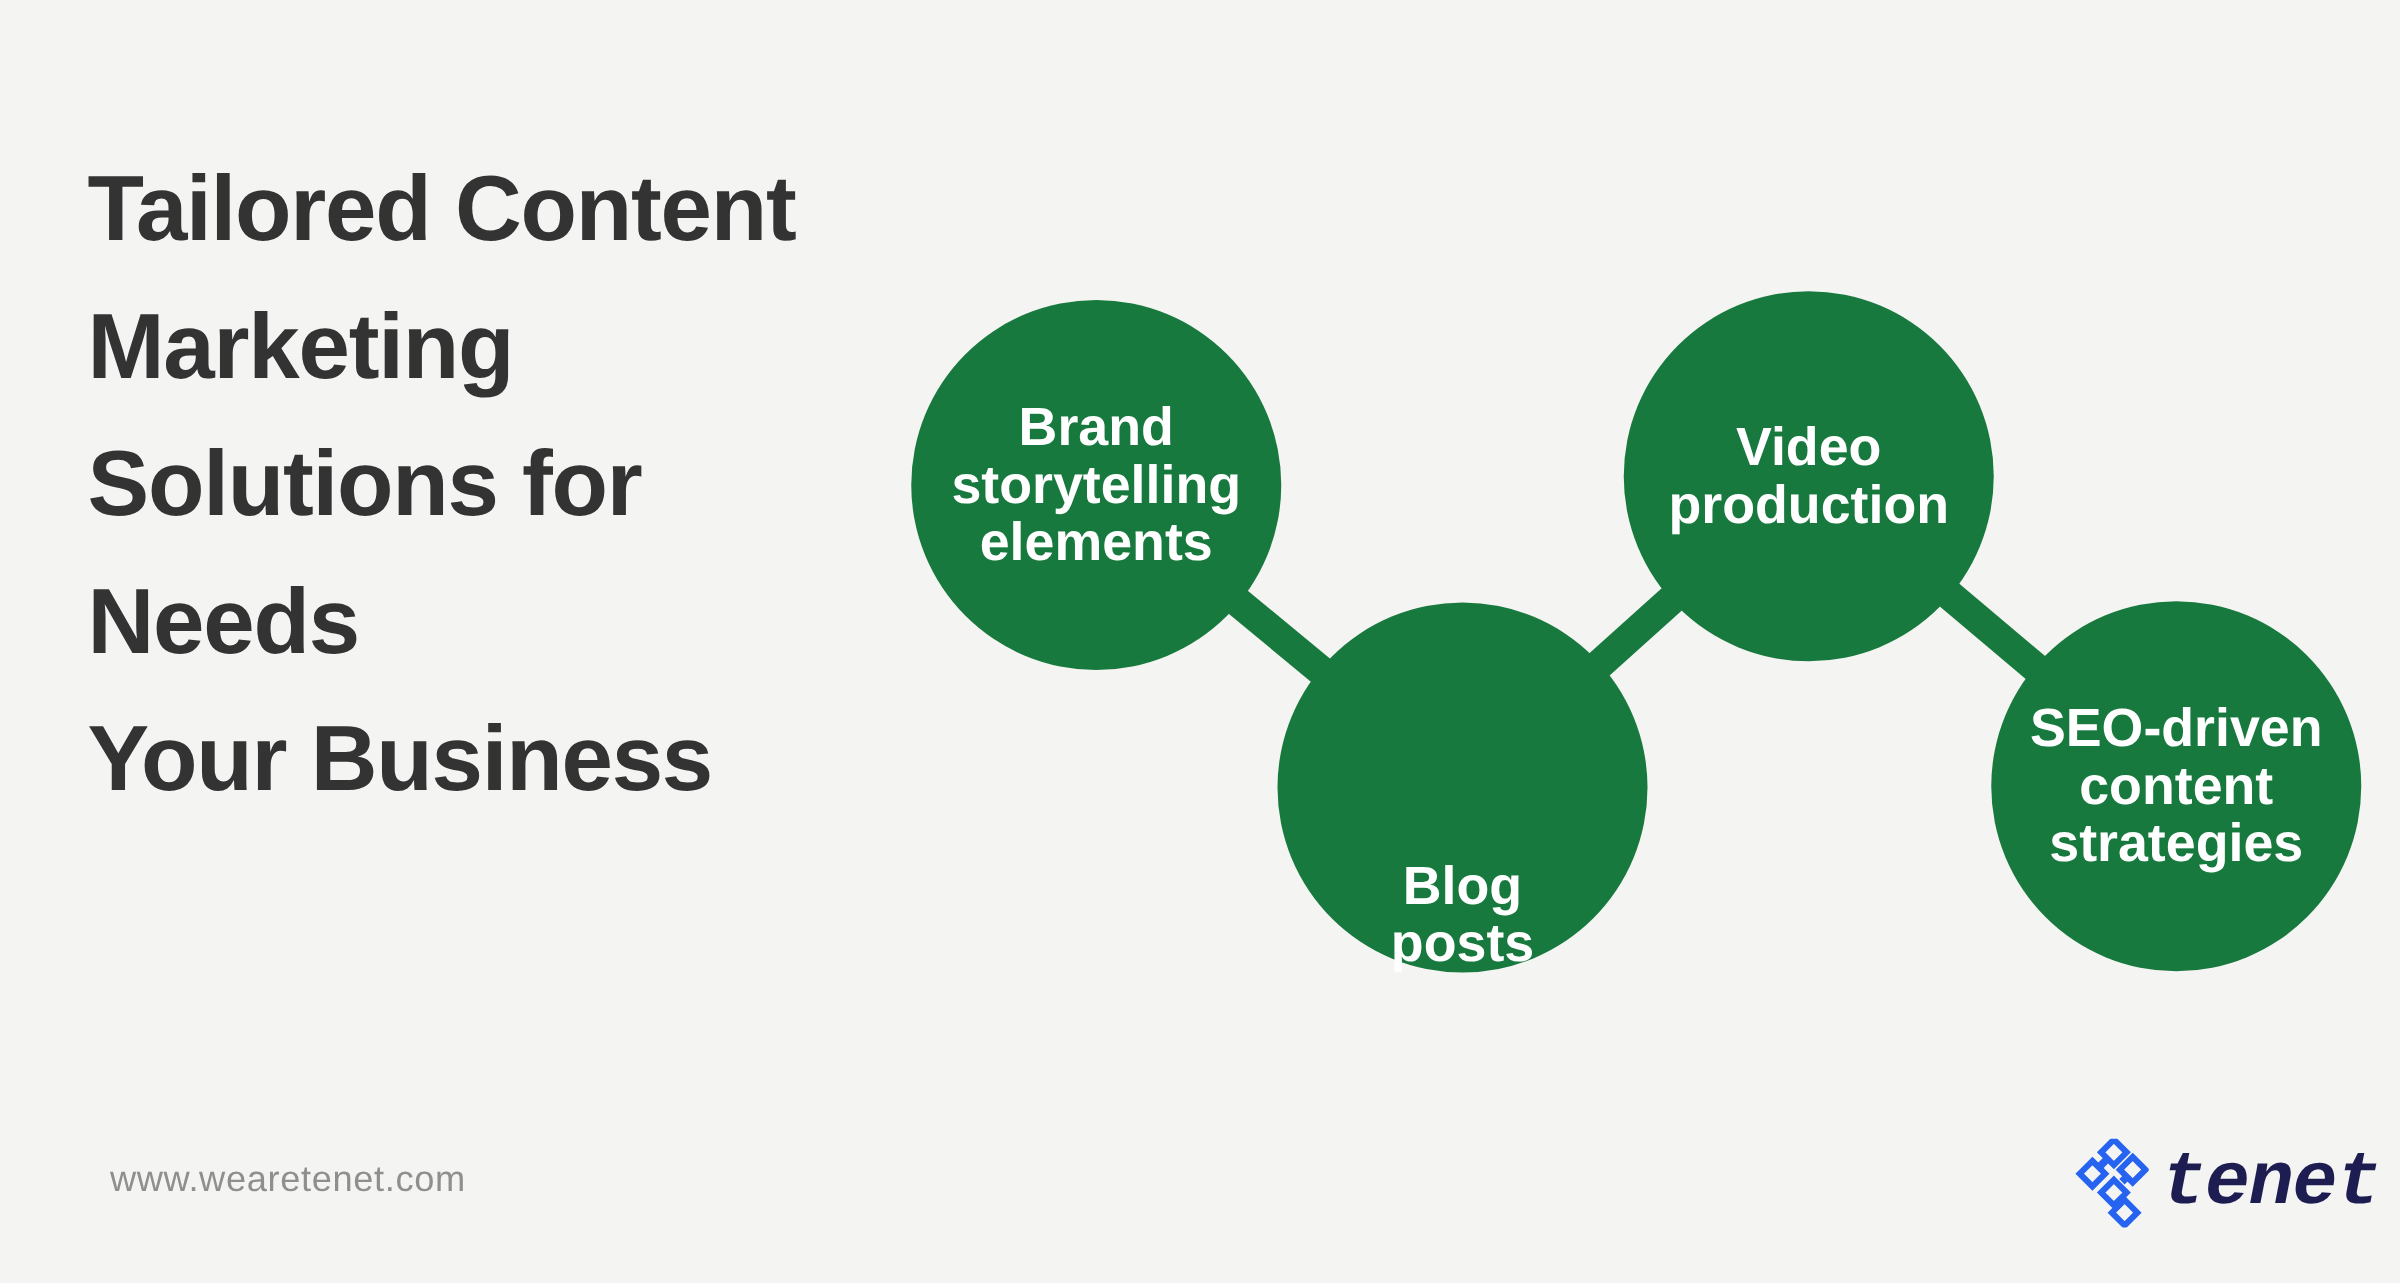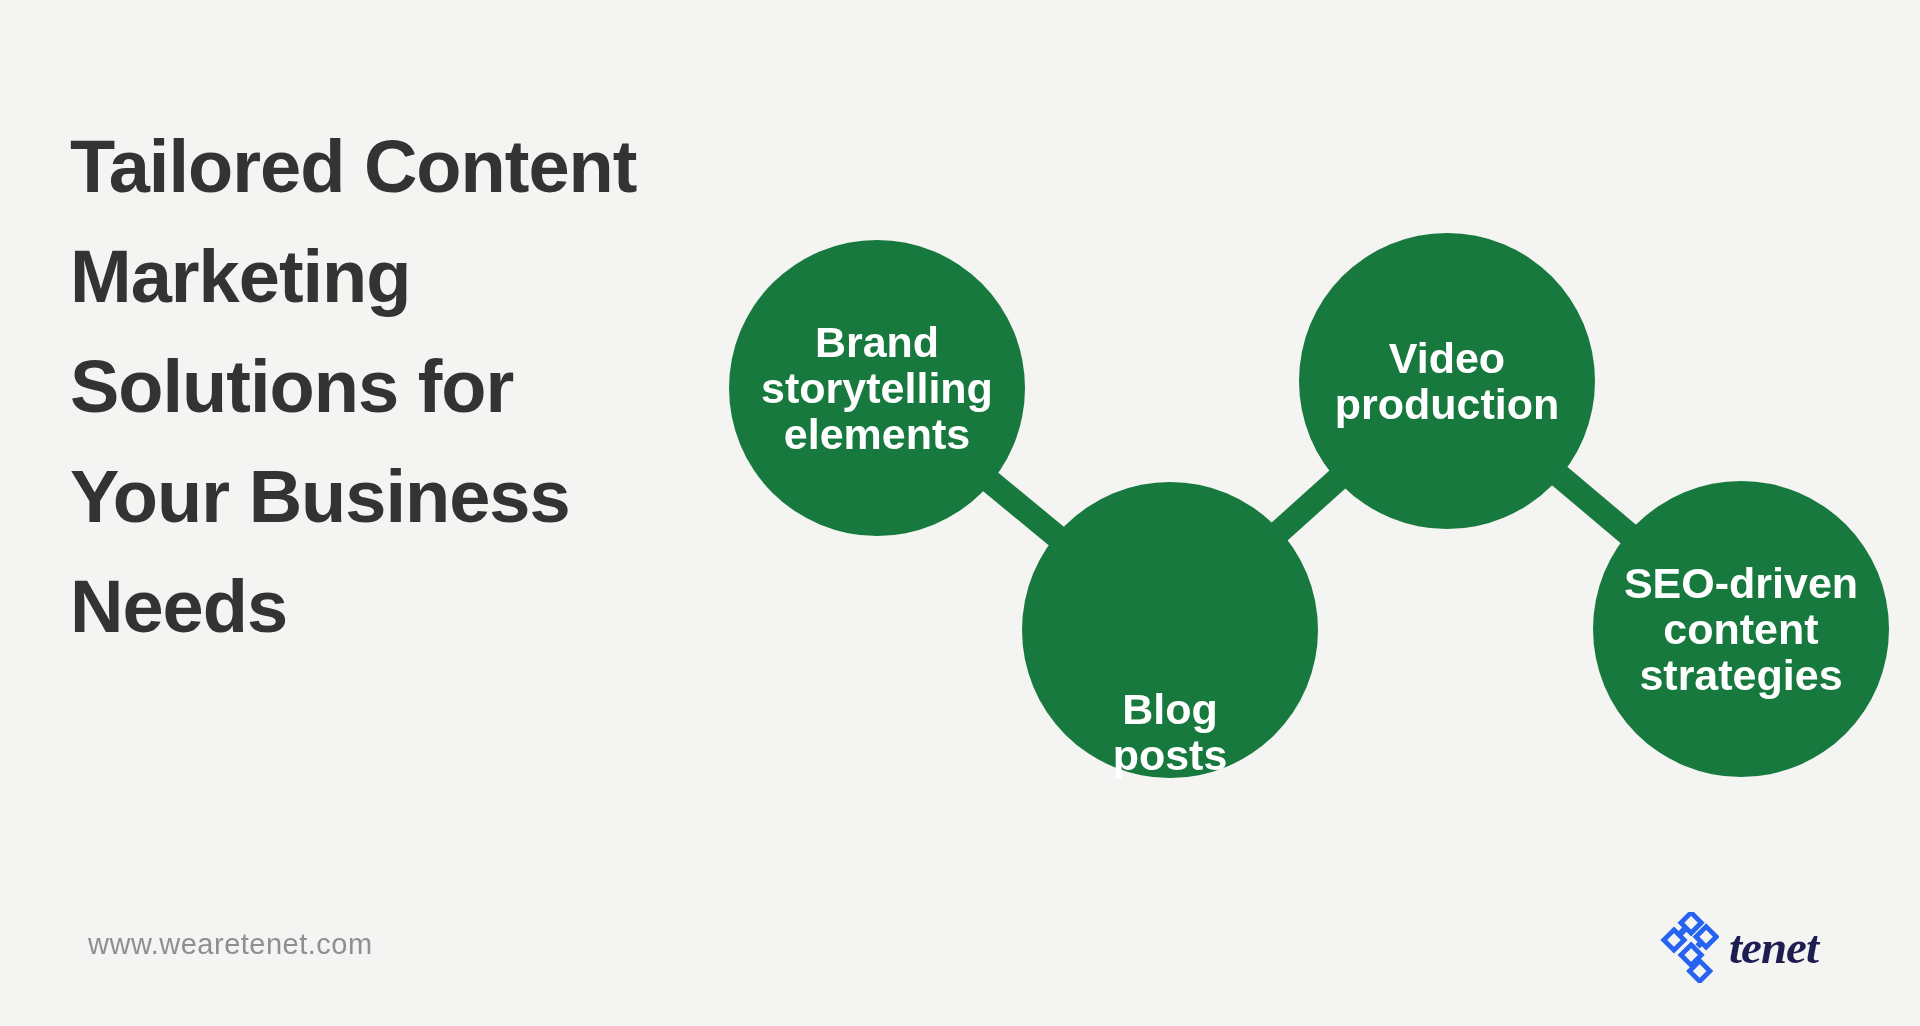--- a/index.html
+++ b/index.html
@@ -43,43 +43,43 @@
   .site-url{
     position:absolute;left:88px;top:928px;
     font-size:29px;color:var(--url);letter-spacing:.5px;
   }
   .logo{
     position:absolute;left:1660px;top:912px;height:74px;
     display:flex;align-items:center;gap:10px;
   }
   .logo .mark{color:var(--logo-blue);display:block;}
   .logo .wordmark{
-    font-size:47px;font-weight:700;font-style:italic;
+    font-size:60px;font-weight:700;font-style:italic;
     color:var(--logo-navy);letter-spacing:-1px;
-    font-family:Liberation Serif, serif;
+    font-family:Liberation Mono, monospace;
     transform:translateY(-2px);
   }
 </style>
 </head>
 <body>
 
 <div class="stage">
 
   <svg class="connectors" aria-hidden="true">
     <line x1="877" y1="388" x2="1170" y2="630"></line>
     <line x1="1170" y1="630" x2="1447" y2="381"></line>
     <line x1="1447" y1="381" x2="1741" y2="629"></line>
   </svg>
 
   <h1 class="headline" style="margin:0;font-size:74px;">
     <div>Tailored Content</div>
     <div>Marketing</div>
     <div>Solutions for</div>
+    <div>Needs</div>
     <div>Your Business</div>
-    <div>Needs</div>
   </h1>
 
   <div class="node n1">
     <span>Brand
 storytelling
 elements</span>
   </div>
   <div class="node n2">
     <span>Blog
 posts</span>

